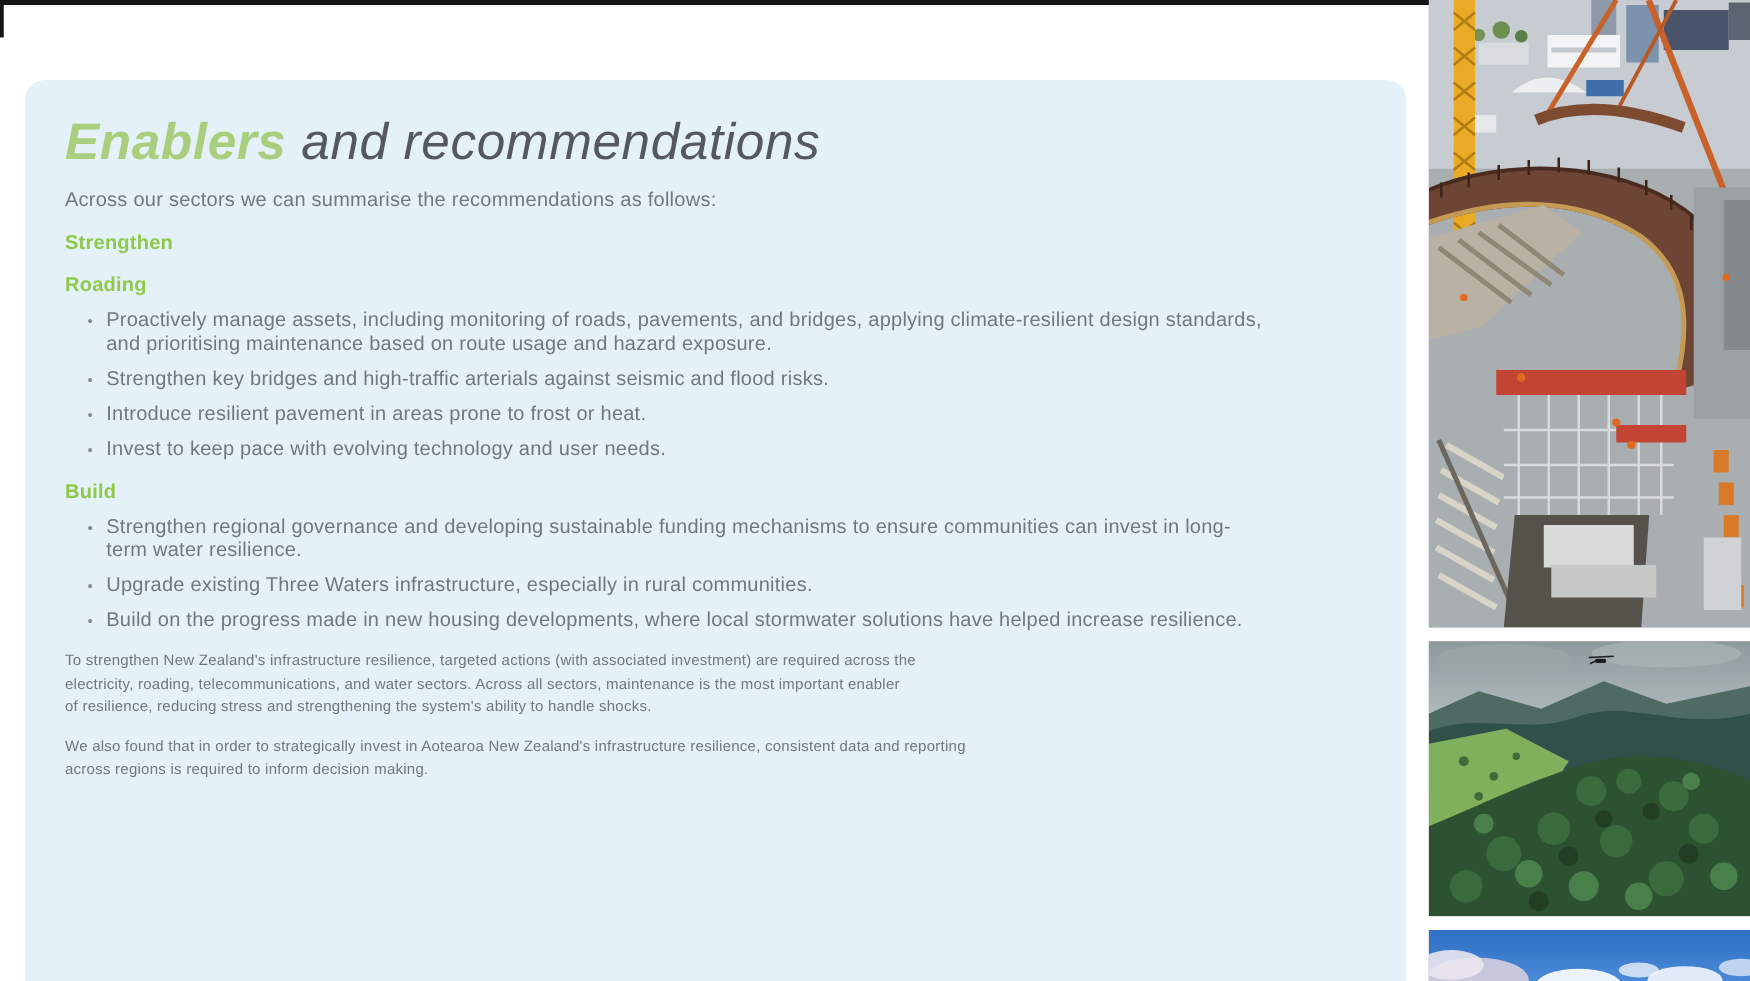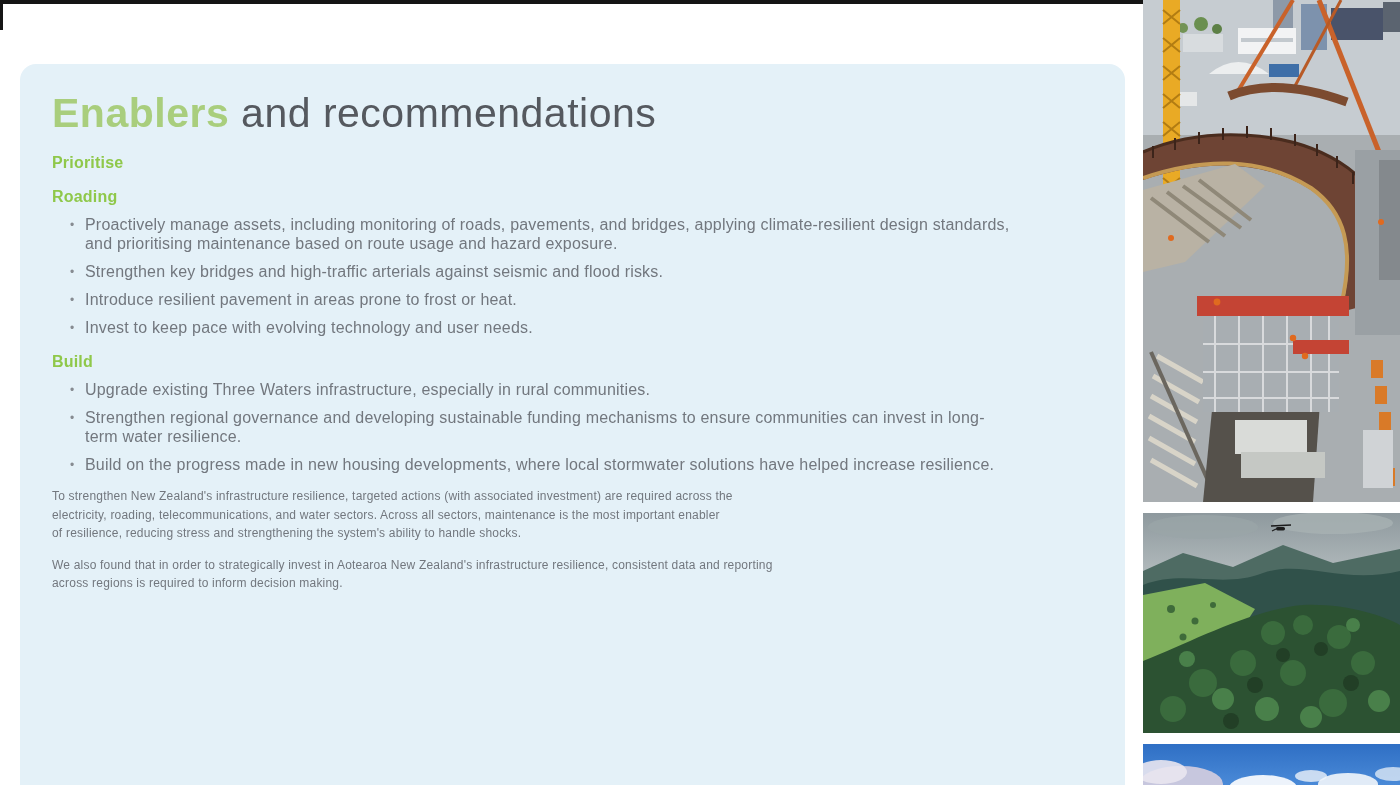--- a/index.html
+++ b/index.html
@@ -29,20 +29,21 @@
     background: #e4f1f8;
     border-radius: 16px 16px 0 0;
     padding: 24px 25px 0 32px;
   }
   .title {
     margin: 0 0 13px 0;
     font-size: 41px;
     line-height: 50px;
     letter-spacing: 0.5px;
     font-weight: 400;
+    font-style: italic;
   }
   .title .hl { color: #a9ce7d; font-weight: 700; }
   .title .rest { color: #55595f; font-weight: 400; }
   .intro {
     margin: 0;
     font-size: 16px;
     line-height: 19px;
     letter-spacing: 0.2px;
   }
   .section-heading {
@@ -101,40 +102,41 @@
 </style>
 </head>
 <body>
 
 <div class="topbar"></div>
 <div class="left-tick"></div>
 
 <section class="card">
   <h1 class="title"><span class="hl">Enablers</span><span class="rest"> and recommendations</span></h1>
 
-
-  <h3 class="section-heading">Prioritise</h3>
+  <p class="intro">Across our sectors we can summarise the recommendations as follows:</p>
+
+  <h3 class="section-heading">Strengthen</h3>
 
   <h3 class="section-heading">Roading</h3>
   <ul class="bullets">
     <li>Proactively manage assets, including monitoring of roads, pavements, and bridges, applying climate-resilient design standards,
 and prioritising maintenance based on route usage and hazard exposure.</li>
     <li>Strengthen key bridges and high-traffic arterials against seismic and flood risks.</li>
     <li>Introduce resilient pavement in areas prone to frost or heat.</li>
   </ul>
 
   <ul class="bullets">
     <li>Invest to keep pace with evolving technology and user needs.</li>
   </ul>
 
   <h3 class="section-heading">Build</h3>
   <ul class="bullets">
-    <li>Upgrade existing Three Waters infrastructure, especially in rural communities.</li>
     <li>Strengthen regional governance and developing sustainable funding mechanisms  to ensure communities can invest in long-
 term water resilience.</li>
+    <li>Upgrade existing Three Waters infrastructure, especially in rural communities.</li>
     <li>Build on the progress made in new housing developments, where local stormwater solutions have helped increase resilience.</li>
   </ul>
 
   <p class="closing">To strengthen New Zealand's infrastructure resilience, targeted actions (with associated investment) are required across the
 electricity, roading, telecommunications, and water sectors. Across all sectors, maintenance is the most important enabler
 of resilience, reducing stress and strengthening the system's ability to handle shocks.</p>
   <p class="closing">We also found that in order to strategically invest in Aotearoa New Zealand's infrastructure resilience, consistent data and reporting
 across regions is required to inform decision making.</p>
 </section>
 

